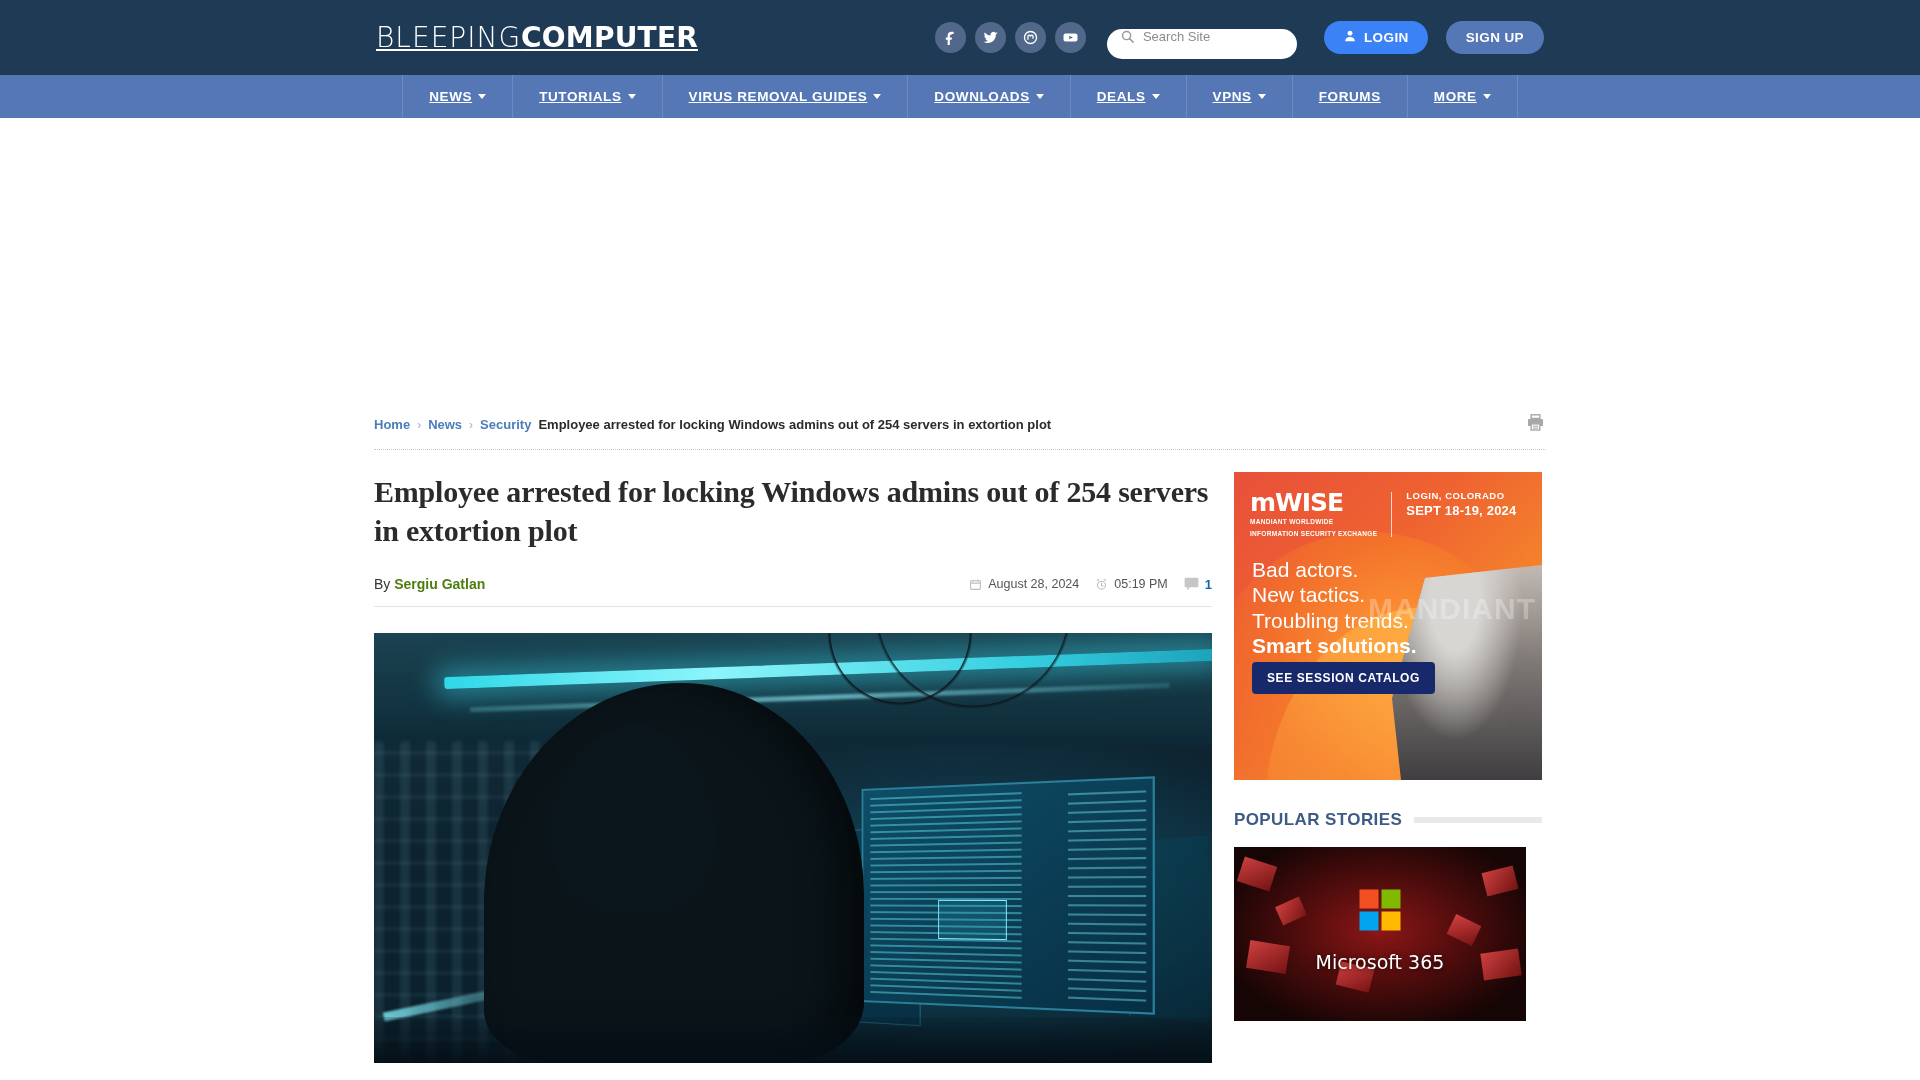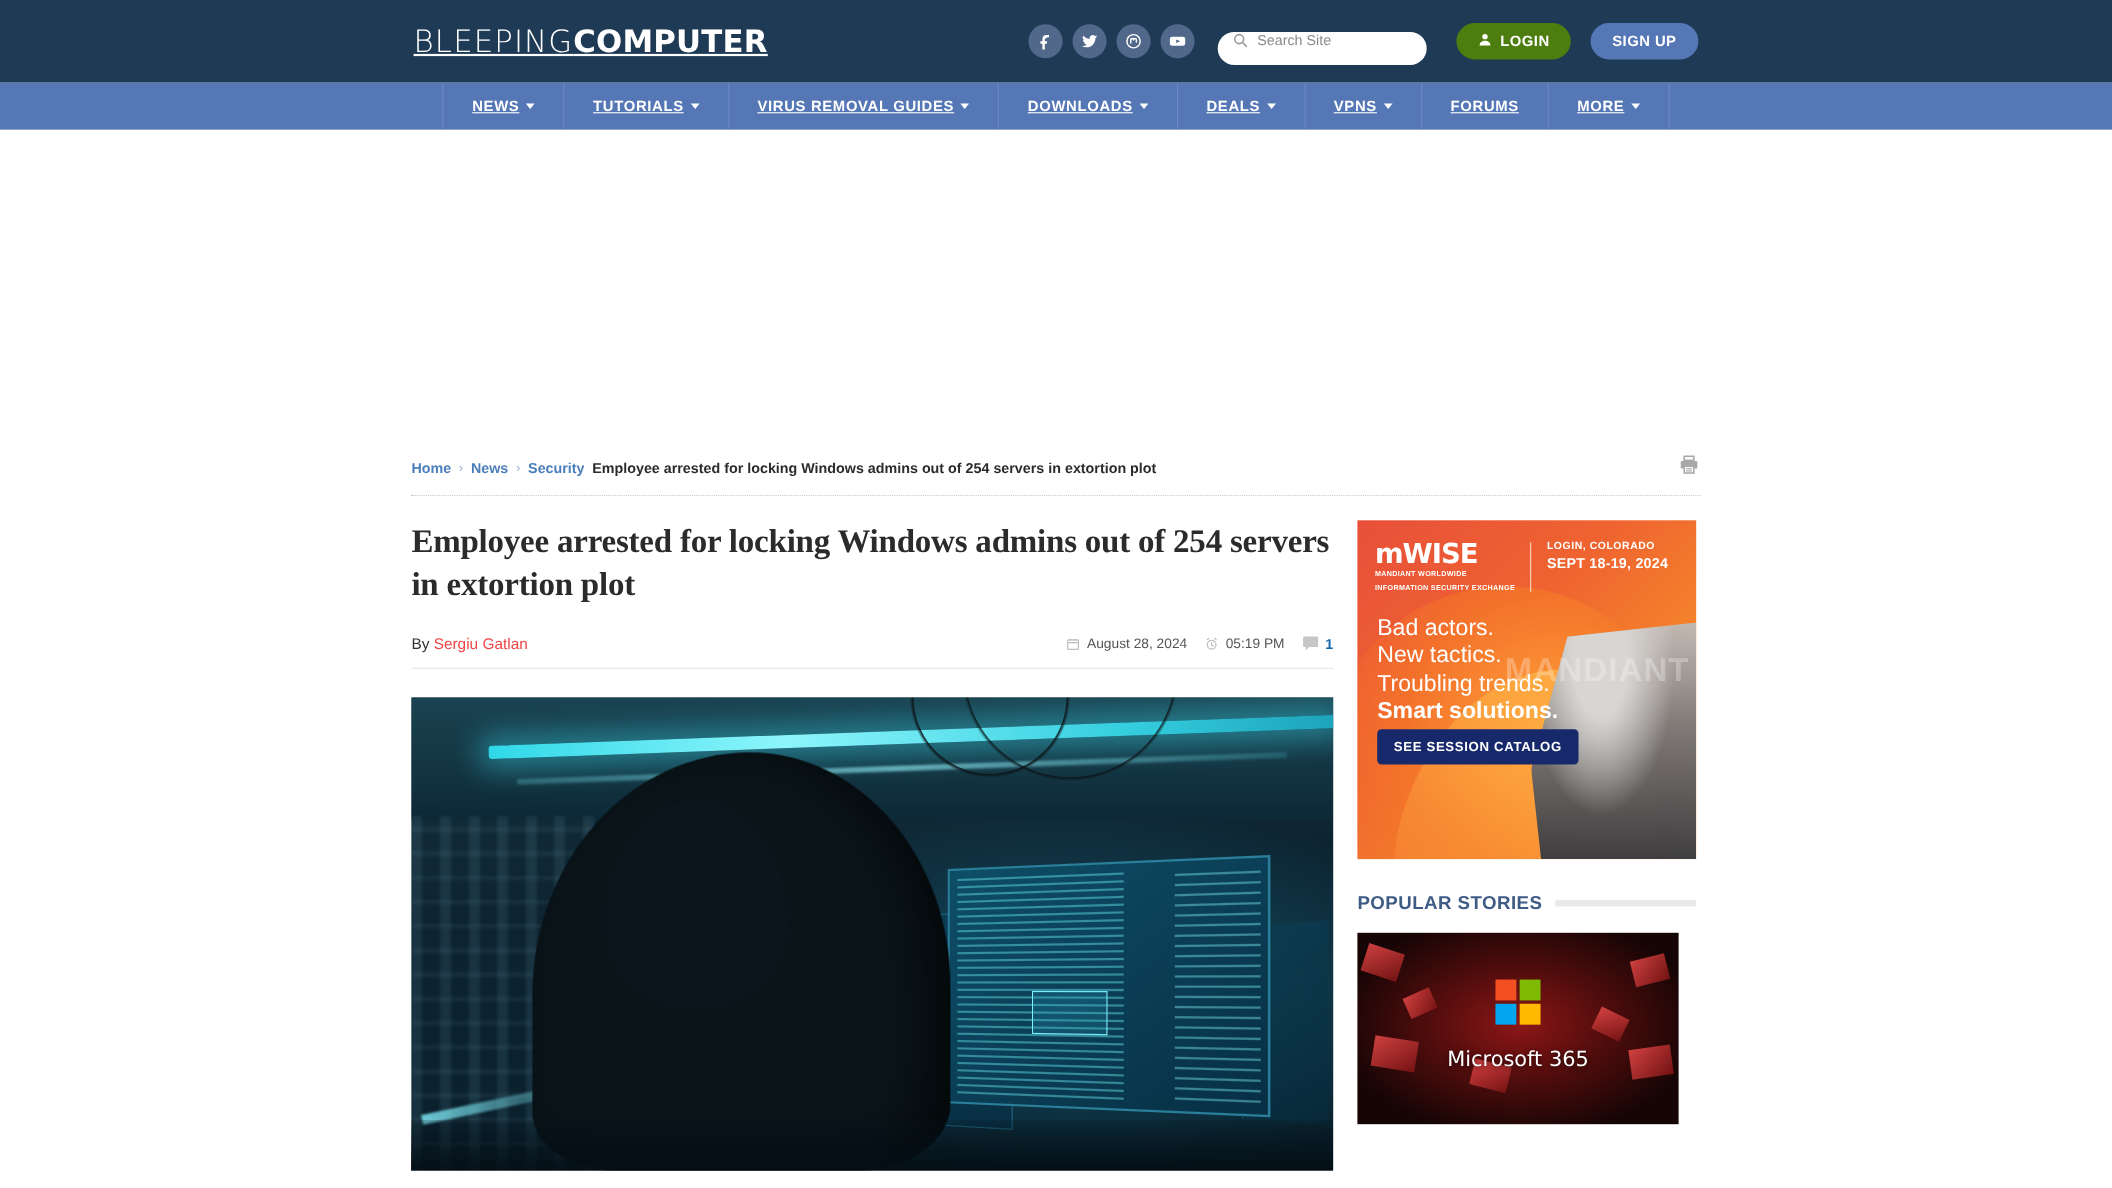--- a/index.html
+++ b/index.html
@@ -77,21 +77,21 @@
     display: flex; align-items: center; justify-content: center;
     gap: 7px;
     color: #ffffff;
     font-size: 13.5px;
     font-weight: 700;
     letter-spacing: 0.4px;
     cursor: pointer;
     border: none;
     font-family: "Liberation Sans", sans-serif;
   }
-  .btn-login  { background: #4d7c0f; padding: 0 19px; margin-left: 18px; }
+  .btn-login  { background: #3b82f6; padding: 0 19px; margin-left: 18px; }
   .btn-signup { background: #5577b5; padding: 0 20px; margin-left: 9px; }
 
   
   .navbar {
     height: 43px;
     background: #5577b5;
     display: flex;
     justify-content: center;
   }
   .nav-inner { display: flex; height: 100%; }
@@ -156,21 +156,21 @@
     letter-spacing: -0.2px;
   }
 
   .byline-row {
     display: flex; align-items: center; justify-content: space-between;
     padding: 26px 0 14px 0;
     border-bottom: 1px solid #e4e4e4;
     font-size: 14px;
     color: #333;
   }
-  .byline-author { color: #ef4444; font-weight: 400; text-decoration: none; margin-top: 28px; }
+  .byline-author { color: #4d7c0f; font-weight: 700; text-decoration: none; margin-top: 28px; }
   .meta-group { display: flex; align-items: center; gap: 16px; font-size: 12.5px; color: #555; }
   .meta-item { display: flex; align-items: center; gap: 6px; }
   .meta-icon { color: #b9b9b9; display: flex; }
   .comment-count { color: #1565a8; font-weight: 700; font-size: 13px; }
 
   
   .hero {
     margin-top: 26px;
     width: 838px; height: 430px;
     position: relative;

